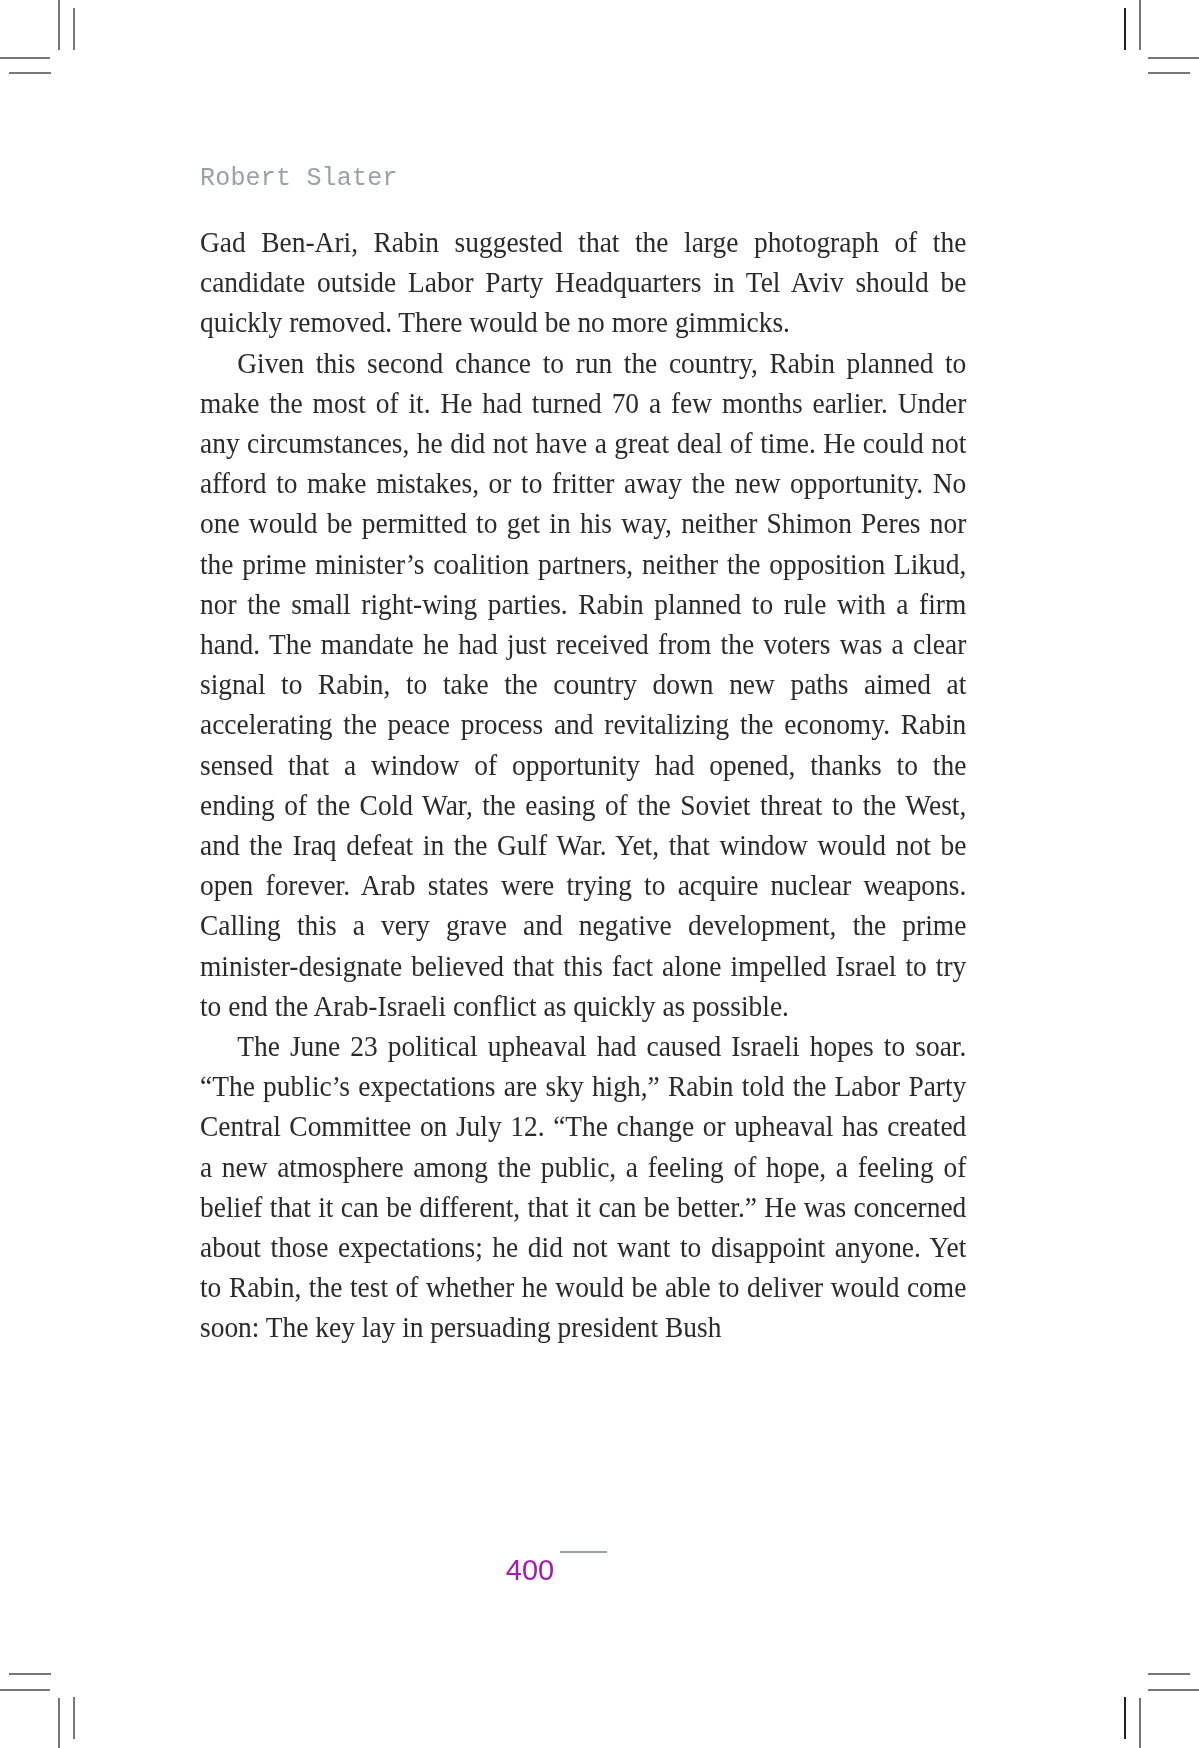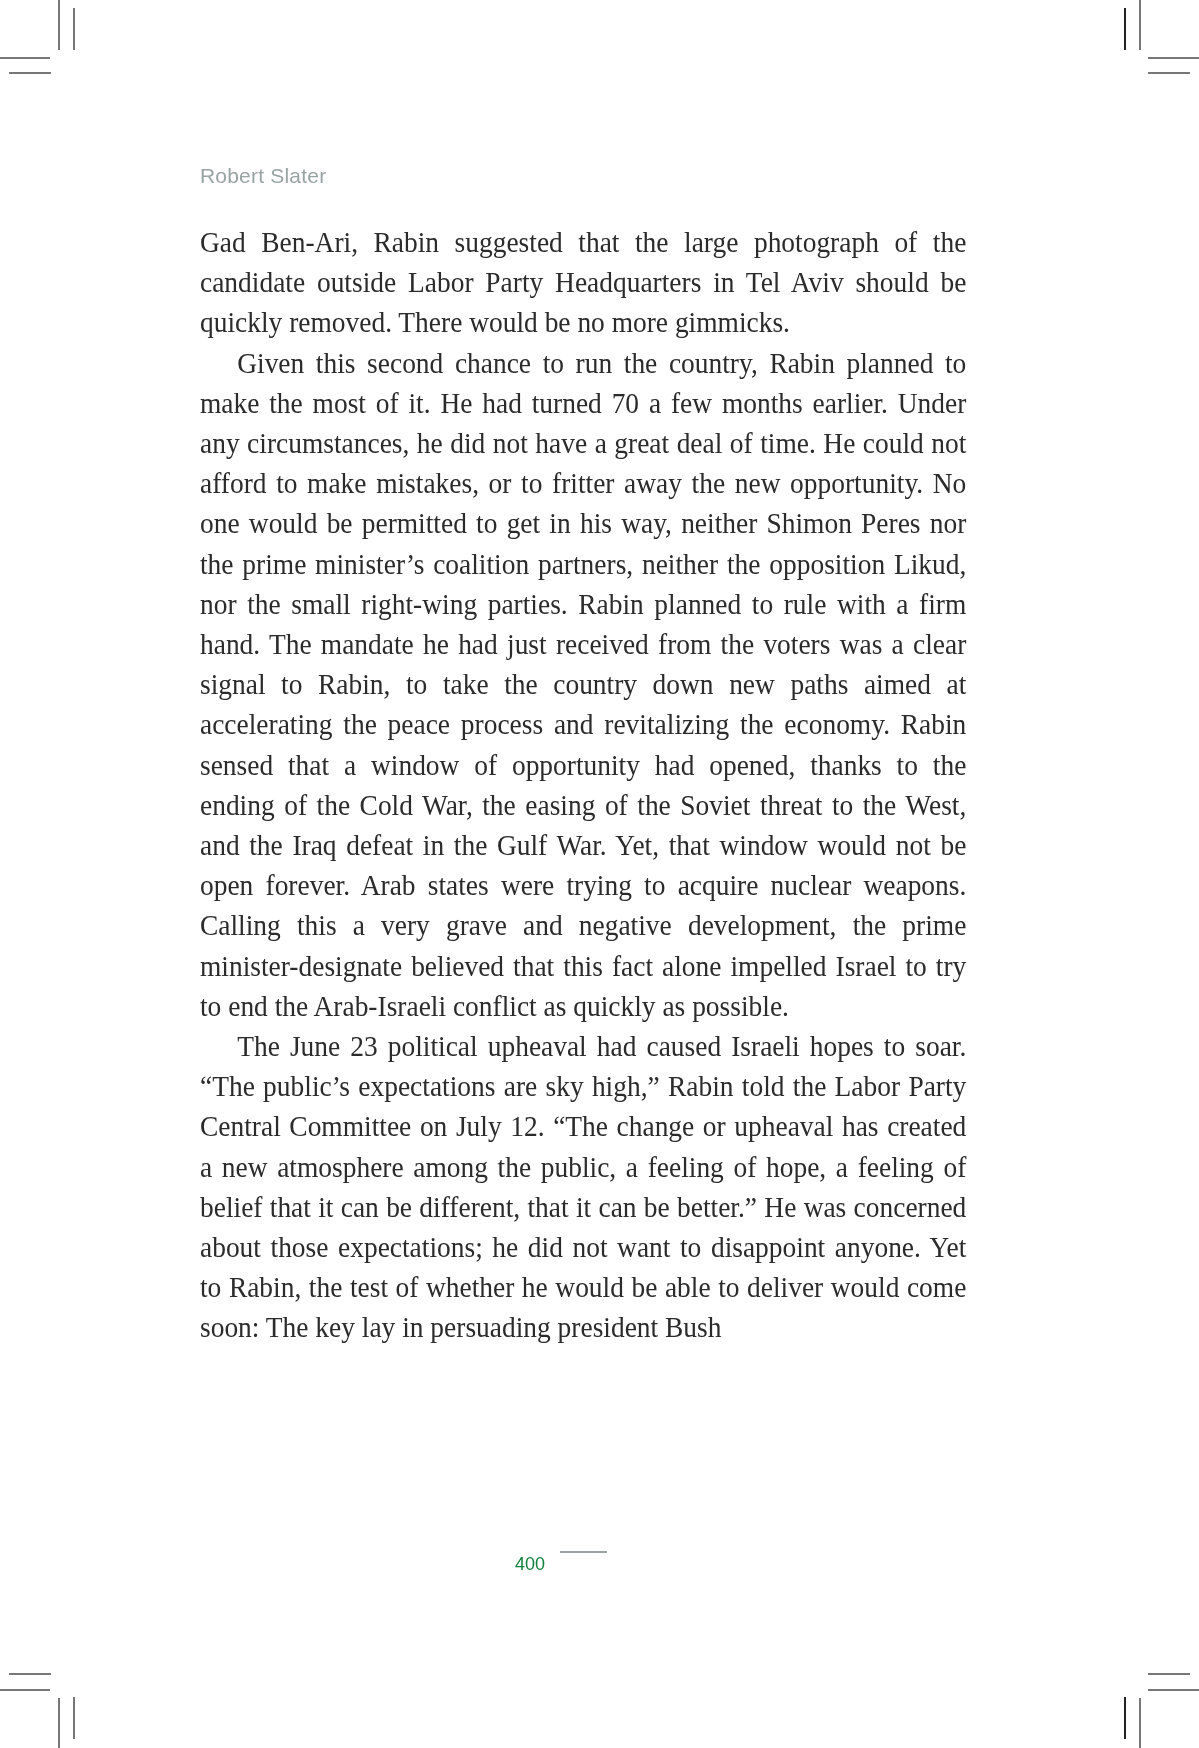--- a/index.html
+++ b/index.html
@@ -15,22 +15,22 @@
     }
     .crop {
       position: absolute;
       background: #777777;
     }
     .crop.dark { background: #222222; }
     .running-head {
       position: absolute;
       left: 200px;
       top: 164px;
-      font-family: Liberation Sans, sans-serif;
-      font-size: 21px;
+      font-family: Liberation Mono, monospace;
+      font-size: 25px;
       color: #9aa3a3;
       letter-spacing: 0.2px;
     }
     .body-text {
       position: absolute;
       left: 200px;
       top: 222px;
       width: 766px;
       font-family: "Liberation Serif", "DejaVu Serif", serif;
       font-size: 29.5px;
@@ -59,22 +59,22 @@
       height: 2px;
       background: #9aa3a3;
     }
     .folio-num {
       position: absolute;
       left: 0;
       width: 1060px;
       top: 1554px;
       text-align: center;
       font-family: "Liberation Sans", "DejaVu Sans", sans-serif;
-      font-size: 18px;
-      color: #15803d;
+      font-size: 29px;
+      color: #a21caf;
     }
   </style>
 </head>
 <body>
 
 <div class="crop" style="left:0;top:57px;width:50px;height:2px;"></div>
 <div class="crop" style="left:9px;top:72px;width:42px;height:2px;"></div>
 <div class="crop" style="left:58px;top:0;width:2px;height:50px;"></div>
 <div class="crop" style="left:73px;top:8px;width:2px;height:42px;"></div>
 

